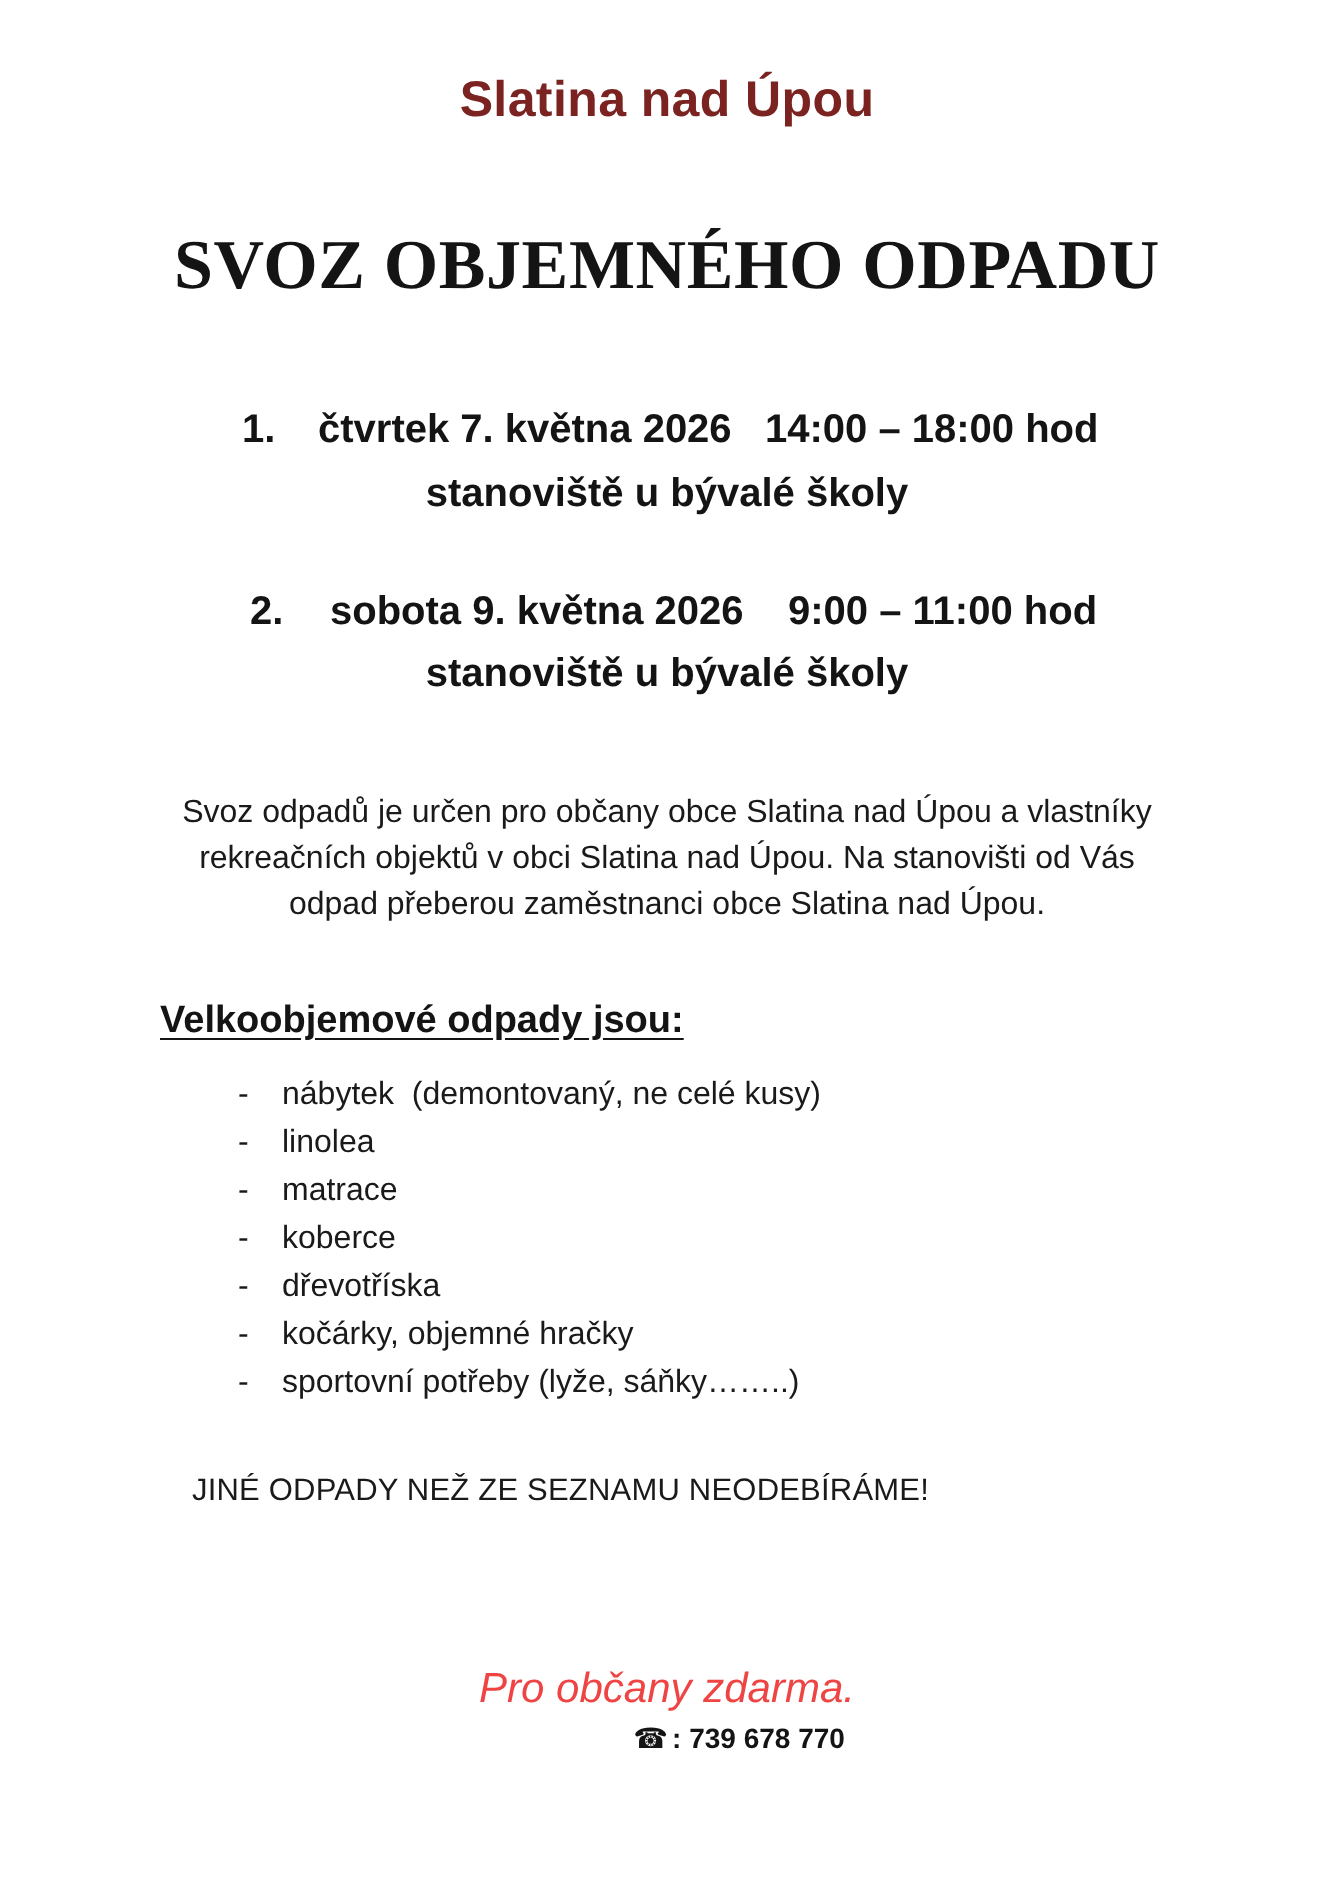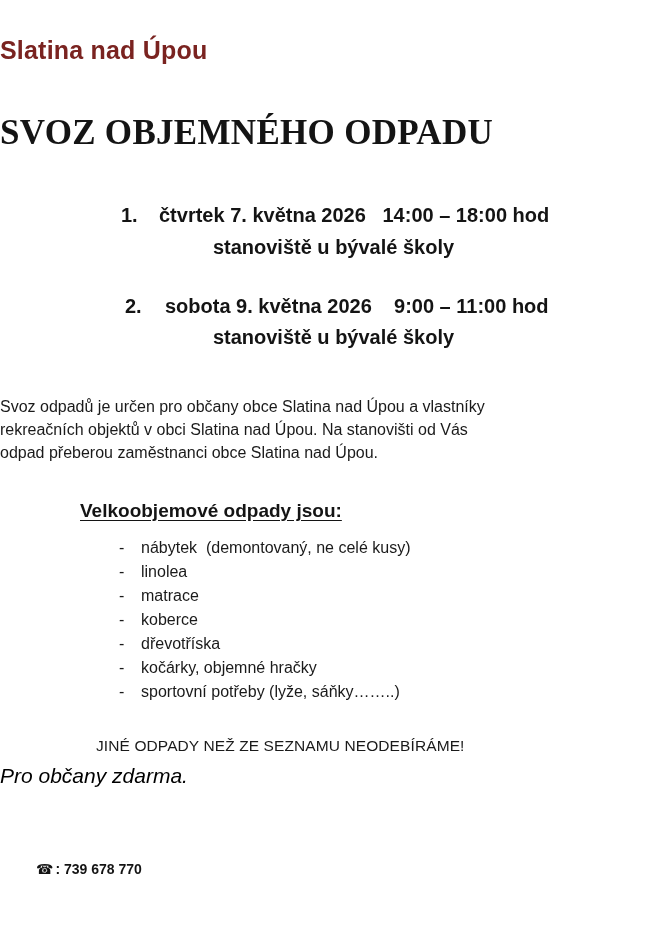--- a/index.html
+++ b/index.html
@@ -9,21 +9,21 @@
     }
     body {
       width: 667px;
       height: 944px;
       position: relative;
       overflow: hidden;
       font-family: "Liberation Sans", "DejaVu Sans", sans-serif;
       color: #111111;
     }
     .abs { position: absolute; }
-    .center { left: 0; width: 667px; }
+    .center { left: 0; width: 667px; text-align: center; }
 
     .town {
       top: 36px;
       font-size: 25px;
       font-weight: bold;
       color: #7a2320;
       letter-spacing: 0.2px;
     }
     .headline {
       top: 113px;
@@ -82,24 +82,24 @@
 
     .warning {
       top: 737px;
       left: 80px;
       font-size: 15.5px;
       color: #1a1a1a;
       letter-spacing: 0.1px;
       margin-left: 16px;
     }
     .free {
-      top: 764px;
+      top: 833px;
       font-size: 21px;
       font-style: italic;
-      color: #000000;
+      color: #ef4444;
     }
     .phone {
       top: 861px;
       font-size: 14px;
       font-weight: bold;
       color: #141414;
       padding-left: 36px;
     }
     .phone .icon { font-size: 14px; margin-right: 2px; }
   </style>

